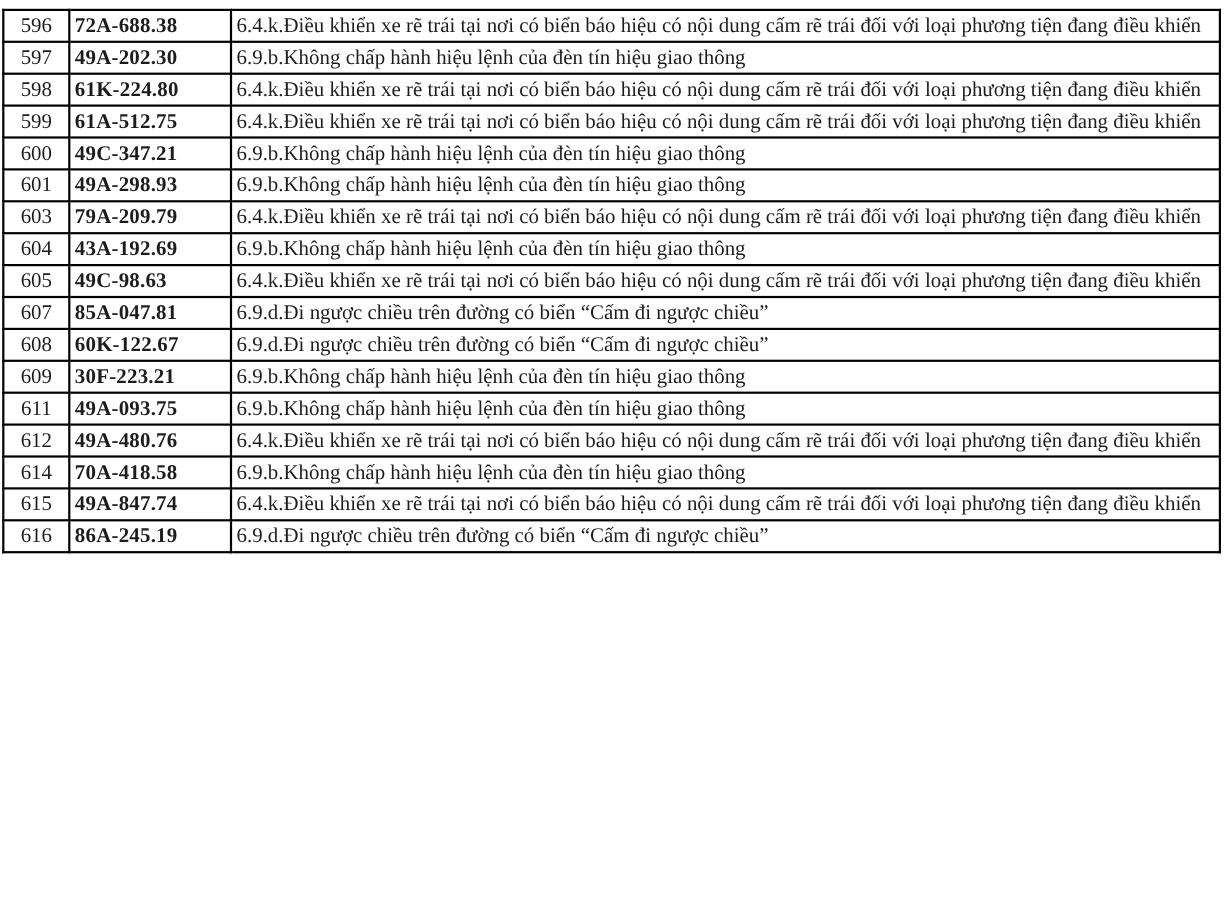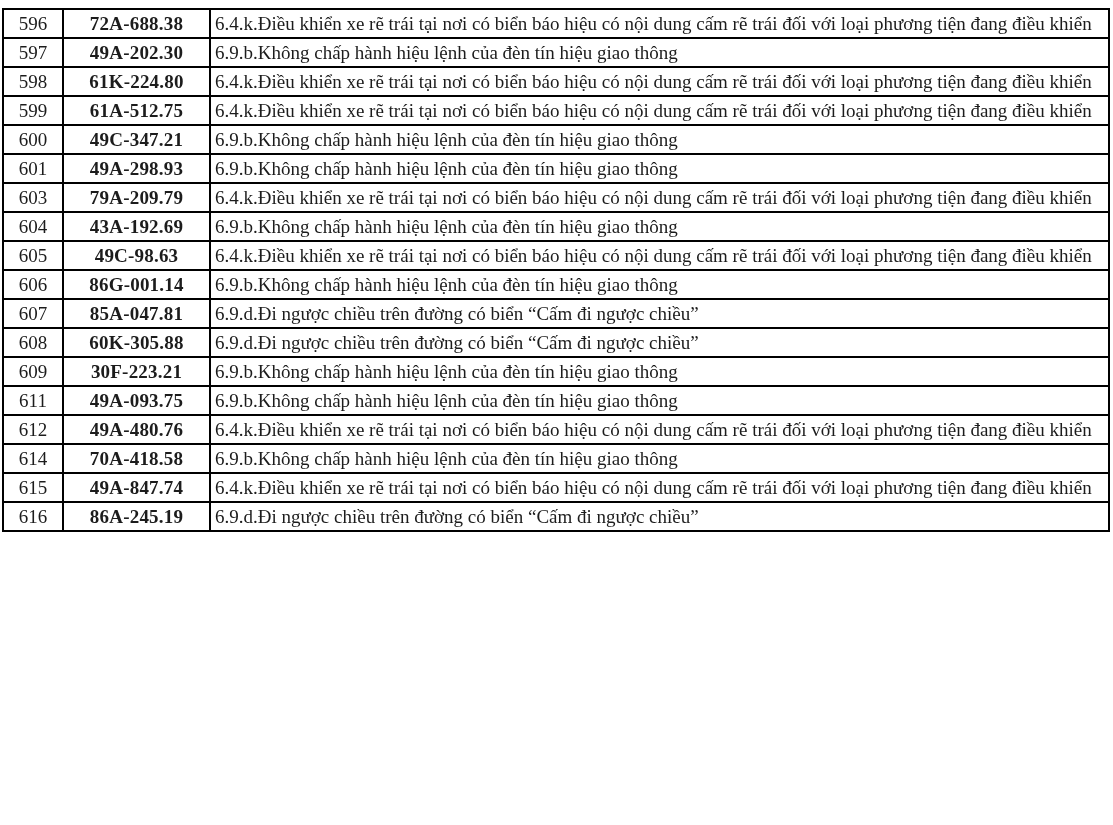--- a/index.html
+++ b/index.html
@@ -26,21 +26,20 @@
     line-height: 21px;
     padding: 3px 4px;
     vertical-align: middle;
     overflow: hidden;
   }
   td.c-no {
     text-align: center;
     font-size: 18.5px;
   }
   td.c-plate {
-    text-align: center;
     font-weight: bold;
     font-size: 20px;
     letter-spacing: 0.2px;
   }
   td.c-viol {
     text-align: left;
     padding-left: 5px;
     padding-right: 6px;
     margin-top: 39px;
   }
@@ -105,35 +104,30 @@
           <td class="c-plate">43A-192.69</td>
           <td class="c-viol">6.9.b.Không chấp hành hiệu lệnh của đèn tín hiệu giao thông</td>
         </tr>
 
         <tr>
           <td class="c-no">605</td>
           <td class="c-plate">49C-98.63</td>
           <td class="c-viol">6.4.k.Điều khiển xe rẽ trái tại nơi có biển báo hiệu có nội dung cấm rẽ trái đối với loại phương tiện đang điều khiển</td>
         </tr>
 
-        <tr>
-          <td class="c-no">606</td>
-          <td class="c-plate">86G-001.14</td>
-          <td class="c-viol">6.9.b.Không chấp hành hiệu lệnh của đèn tín hiệu giao thông</td>
-        </tr>
 
         <tr>
           <td class="c-no">607</td>
           <td class="c-plate">85A-047.81</td>
           <td class="c-viol">6.9.d.Đi ngược chiều trên đường có biển “Cấm đi ngược chiều”</td>
         </tr>
 
         <tr>
           <td class="c-no">608</td>
-          <td class="c-plate">60K-305.88</td>
+          <td class="c-plate">60K-122.67</td>
           <td class="c-viol">6.9.d.Đi ngược chiều trên đường có biển “Cấm đi ngược chiều”</td>
         </tr>
 
         <tr>
           <td class="c-no">609</td>
           <td class="c-plate">30F-223.21</td>
           <td class="c-viol">6.9.b.Không chấp hành hiệu lệnh của đèn tín hiệu giao thông</td>
         </tr>
 
 

